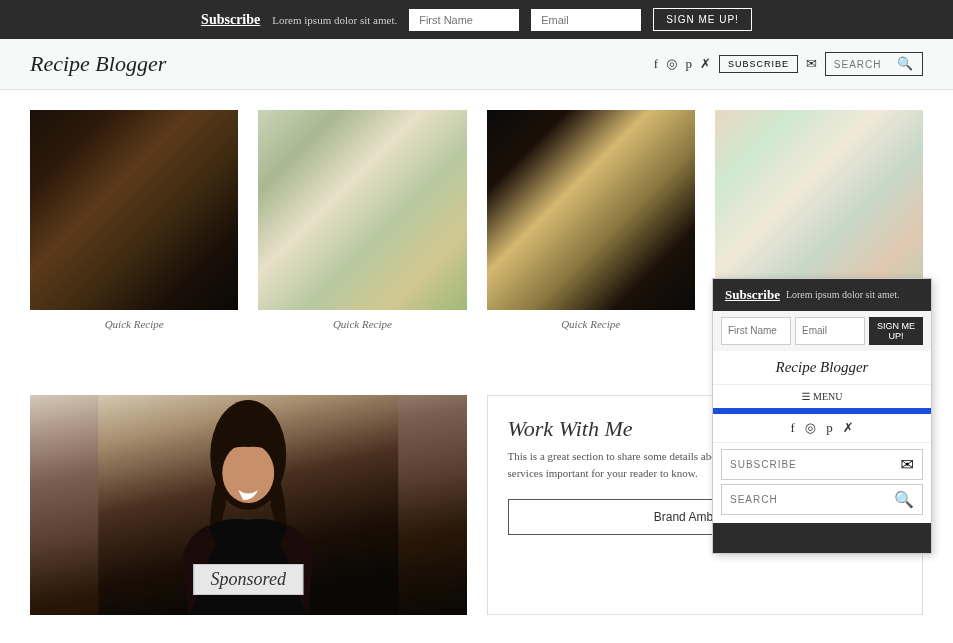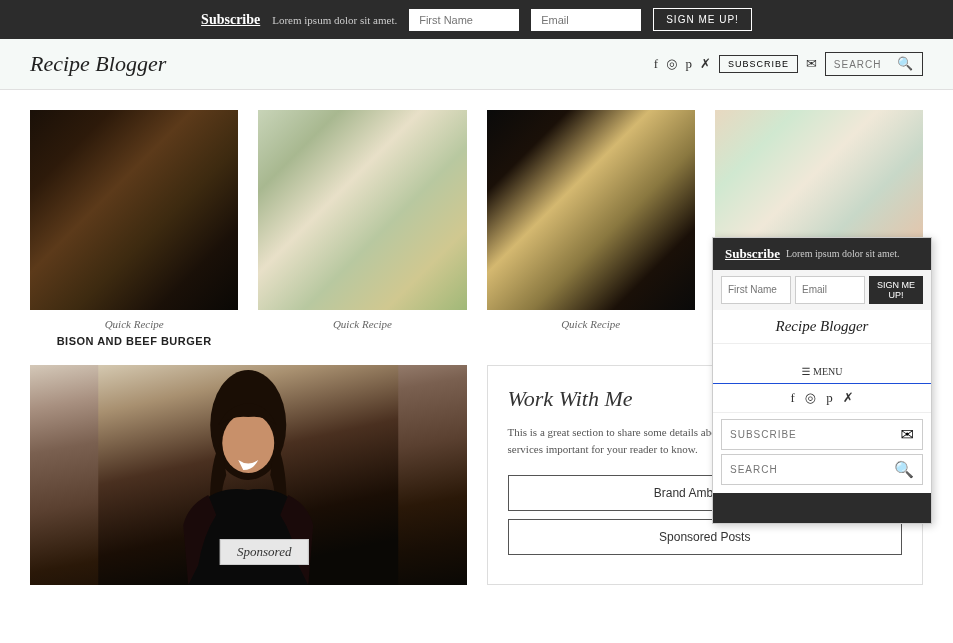--- a/index.html
+++ b/index.html
@@ -111,20 +111,21 @@
     }
 
     
     .main { padding: 20px 30px; }
 
     
     .recipe-grid {
       display: grid;
       grid-template-columns: repeat(4, 1fr);
       gap: 20px;
+      margin-bottom: 30px;
     }
     .recipe-card { text-align: center; }
     .recipe-card-img-placeholder {
       width: 100%;
       height: 200px;
       display: block;
     }
     .recipe-tag {
       font-style: italic;
       font-size: 11px;
@@ -160,21 +161,21 @@
     .work-with-me {
       border: 1px solid #ddd;
       padding: 20px;
       position: relative;
     }
     .work-title {
       font-family: Georgia, serif;
       font-size: 22px;
       font-style: italic;
       color: #333;
-      margin-bottom: 12px;
+      margin-bottom: 6px;
     }
     .work-text {
       font-size: 11px;
       color: #555;
       line-height: 1.6;
       margin-bottom: 16px;
     }
     .work-btn {
       display: block;
       width: 100%;
@@ -239,22 +240,21 @@
       font-size: 15px;
       font-style: italic;
       color: #222;
       border-bottom: 1px solid #eee;
     }
     .popup-menu {
       text-align: center;
       padding: 6px;
       font-size: 10px;
       color: #333;
-      border-bottom: 1px solid #1d4ed8;
-      margin-top: 16px;
+      border-bottom: 6px solid #1d4ed8;
     }
     .popup-social {
       display: flex;
       justify-content: center;
       gap: 10px;
       padding: 6px;
       border-bottom: 1px solid #eee;
     }
     .popup-social span { font-size: 13px; color: #333; cursor: pointer; }
     .popup-sub-row {
@@ -300,24 +300,23 @@
 
     
     .sponsored-badge {
       position: absolute;
       bottom: 20px;
       left: 50%;
       transform: translateX(-50%);
       background: rgba(255,255,255,0.9);
       border: 1px solid #ccc;
       padding: 4px 16px;
-      font-size: 13px;
+      font-size: 18px;
       color: #333;
       font-style: italic;
-      margin-left: 16px;
     }
 
     
     .img-burger {
       background: linear-gradient(135deg, #1a1008 0%, #2d1a0a 20%, #5c3a1a 40%, #3d2a10 60%, #1a1008 80%, #0a0805 100%);
     }
     .img-salad {
       background: linear-gradient(135deg, #c8d4b8 0%, #a8b890 20%, #e8e0c8 40%, #b8c8a0 60%, #d0c890 80%, #a0b878 100%);
     }
     .img-fries {
@@ -356,21 +355,20 @@
     </div>
   </div>
 </nav>
 
 <div class="main">
 
   <div class="recipe-grid">
     <div class="recipe-card">
       <div class="recipe-card-img-placeholder img-burger"></div>
       <div class="recipe-tag">Quick Recipe</div>
-      <div class="recipe-title">BISON AND BEEF BURGER</div>
     </div>
     <div class="recipe-card">
       <div class="recipe-card-img-placeholder img-salad"></div>
       <div class="recipe-tag">Quick Recipe</div>
     </div>
     <div class="recipe-card">
       <div class="recipe-card-img-placeholder img-fries"></div>
       <div class="recipe-tag">Quick Recipe</div>
     </div>
     <div class="recipe-card">
@@ -416,21 +414,20 @@
           <path d="M190,130 Q210,140 215,160 L210,220 L200,200 Q195,170 182,150Z" fill="#1a0a0a"></path>
         </svg>
       </div>
       <div class="sponsored-badge">Sponsored</div>
     </div>
 
     <div class="work-with-me" style="position:relative;">
       <div class="work-title">Work With Me</div>
       <div class="work-text">This is a great section to share some details about your blog, yourself, if you offer any services important for your reader to know.</div>
       <button class="work-btn">Brand Ambassador</button>
-      <button class="work-btn">Sponsored Posts</button>
 
       <div class="subscribe-popup">
         <div class="popup-header">
           <span class="popup-header-title">Subscribe</span>
           <span class="popup-header-text">Lorem ipsum dolor sit amet.</span>
         </div>
         <div class="popup-form">
           <input type="text" placeholder="First Name" style="">
           <input type="text" placeholder="Email" style="">
           <button>SIGN ME UP!</button>

